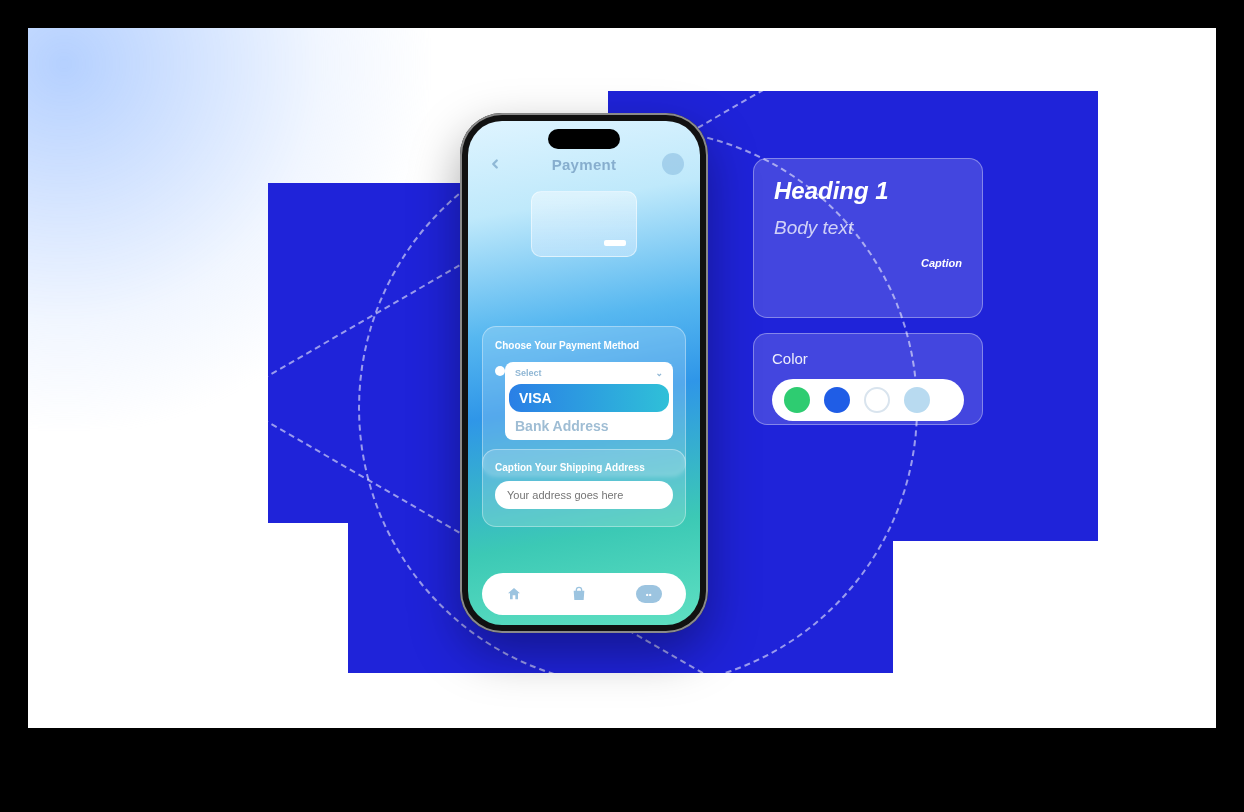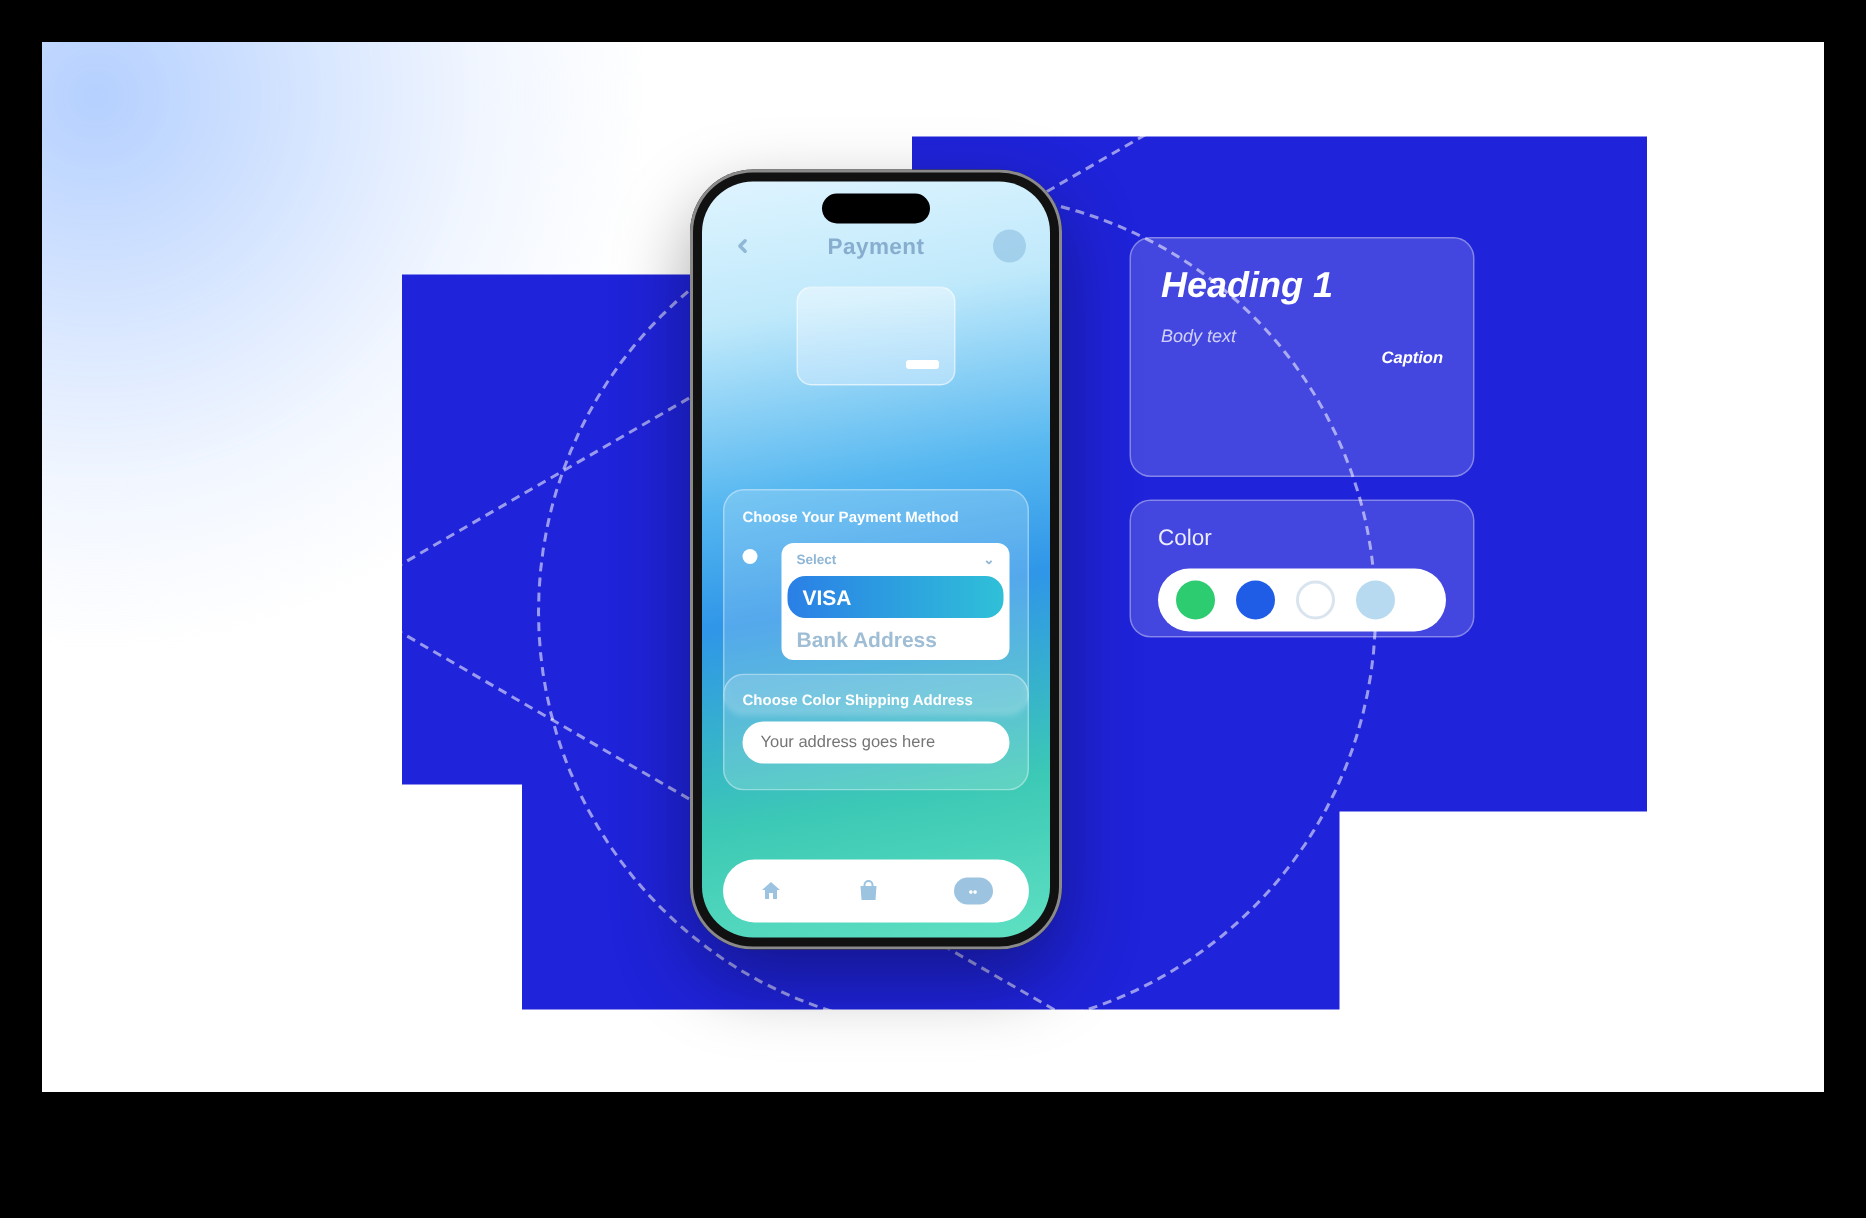--- a/index.html
+++ b/index.html
@@ -119,21 +119,21 @@
     border: 1px solid rgba(255,255,255,0.35);
     backdrop-filter: blur(2px);
     padding: 12px;
   }
 
   .panel1 { top: 166px; height: 150px; margin-top: 39px; }
   .panel1 .label {
     color: #fff; font-size: 10px; font-weight: 700; line-height: 1.3;
     margin-bottom: 10px;
   }
-  .radio-row { display: flex; align-items: flex-start; gap: 16px; }
+  .radio-row { display: flex; align-items: flex-start; gap: 0; }
   .radio {
     width: 10px; height: 10px; border-radius: 50%;
     background: #fff; margin-top: 4px; flex-shrink: 0;
   }
   .dropdown {
     flex: 1;
     background: #fff;
     border-radius: 8px;
     overflow: hidden;
   }
@@ -190,21 +190,21 @@
     left: 725px; top: 130px;
     width: 230px; height: 160px;
     border-radius: 14px;
     background: rgba(255,255,255,0.16);
     border: 1px solid rgba(255,255,255,0.35);
     padding: 18px 20px;
     color: #fff;
     font-style: italic;
   }
   .typo-card h1 { font-size: 24px; font-weight: 700; margin-bottom: 12px; }
-  .typo-card .body { font-size: 12px; opacity: 0.75; margin-bottom: 2px; }
+  .typo-card .body { font-size: 19px; opacity: 0.75; margin-bottom: 18px; }
   .typo-card .cap { font-size: 11px; font-weight: 700; text-align: right; }
 
   
   .color-card {
     position: absolute;
     left: 725px; top: 305px;
     width: 230px; height: 92px;
     border-radius: 14px;
     background: rgba(255,255,255,0.16);
     border: 1px solid rgba(255,255,255,0.35);
@@ -279,21 +279,21 @@
               <span>Select</span>
               <span class="chev">⌄</span>
             </div>
             <div class="dd-item active">VISA</div>
             <div class="dd-item plain">Bank Address</div>
           </div>
         </div>
       </div>
 
       <div class="glass panel2">
-        <div class="label">Choose Color Shipping Address</div>
+        <div class="label">Caption Your Shipping Address</div>
         <input class="addr-input" placeholder="Your address goes here" style="">
       </div>
 
       <div class="ph-nav">
         <div class="ico">
           <svg viewBox="0 0 24 24" fill="currentColor">
               <path d="M12 3l9 8h-3v9h-4v-6H10v6H6v-9H3z"></path>
             </svg>
         </div>
         <div class="ico">

